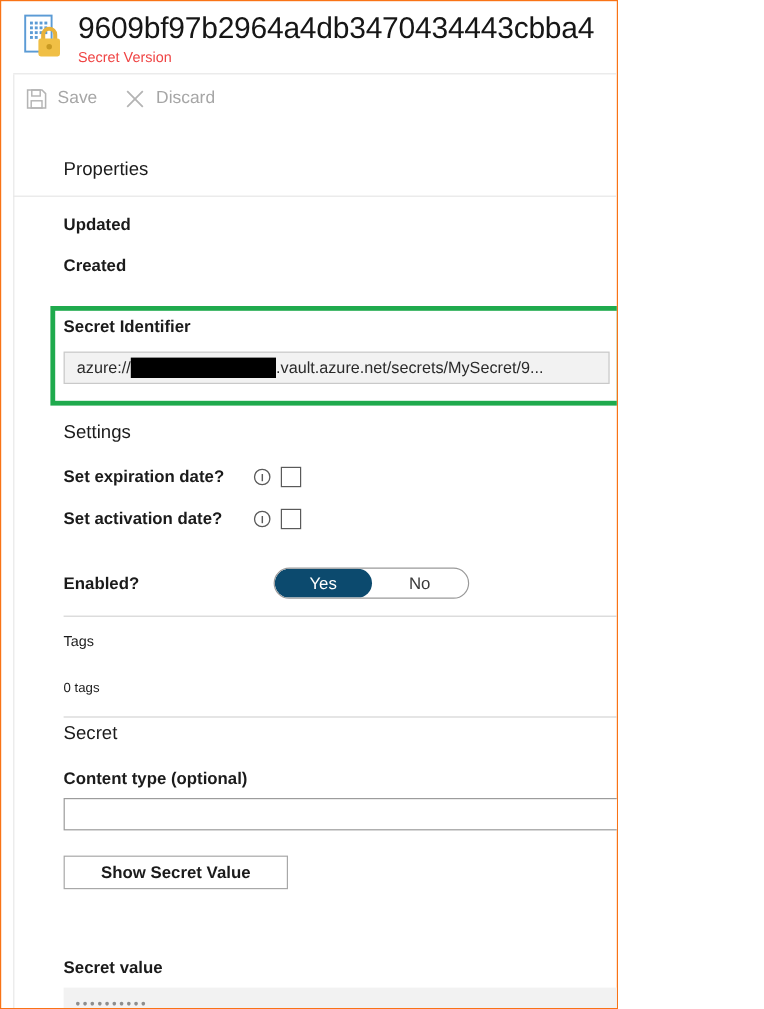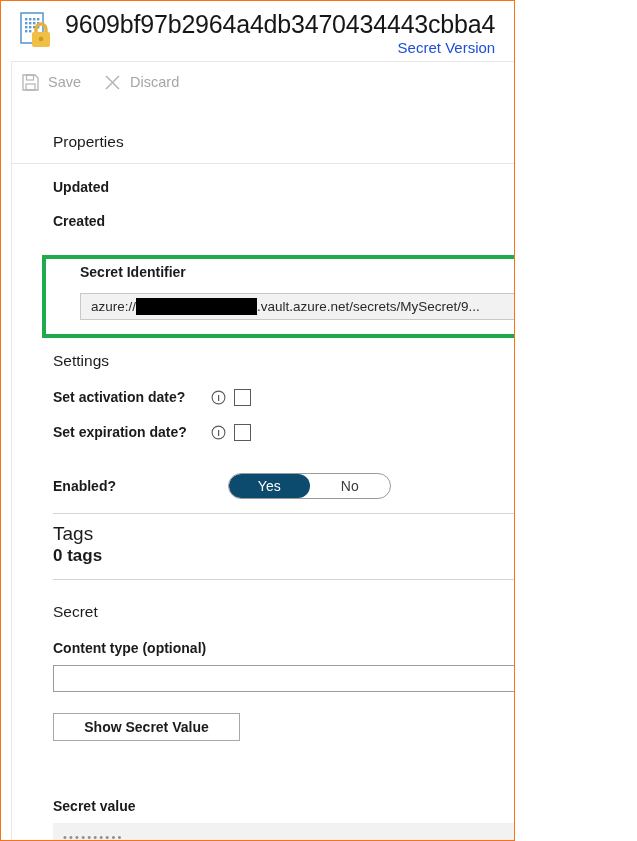--- a/index.html
+++ b/index.html
@@ -48,25 +48,24 @@
   }
   .page-title {
     font-size: 25px;
     font-weight: 400;
     line-height: 30px;
     color: #161616;
     letter-spacing: -0.2px;
     white-space: nowrap;
   }
   .page-subtitle {
-    font-size: 15px;
-    color: #1d4ed8;
+    font-size: 12px;
+    color: #ef4444;
     line-height: 16px;
     margin-top: 1px;
-    text-align: right;
   }
 
   .header-rule {
     position: absolute;
     left: 10px;
     right: 0;
     top: 60px;
     height: 1px;
     background: #e6e6e6;
   }
@@ -147,21 +146,20 @@
     box-sizing: border-box;
     background: transparent;
     pointer-events: none;
   }
 
   .secret-id-block {
     position: absolute;
     left: 52px;
     top: 262px;
     width: 455px;
-    margin-left: 27px;
   }
   .readonly-input {
     margin-top: 12px;
     height: 27px;
     box-sizing: border-box;
     background: #f2f2f2;
     border: 1px solid #c9c9c9;
     display: flex;
     align-items: center;
     padding: 0 10px;
@@ -302,30 +300,29 @@
     width: 495px;
     border-top: 1px solid #d4d4d4;
     border-bottom: 1px solid #d4d4d4;
     padding: 10px 0 11px 0;
     box-sizing: border-box;
     display: flex;
     align-items: center;
   }
   .tags-texts { flex: 1; }
   .tags-title {
-    font-size: 19px;
+    font-size: 12px;
     color: #1b1b1b;
     line-height: 20px;
   }
   .tags-count {
-    font-size: 17px;
+    font-size: 11px;
     color: #1b1b1b;
     line-height: 24px;
-    margin-top: 0;
-    font-weight: bold;
+    margin-top: 18px;
   }
   .chevron {
     width: 14px;
     height: 22px;
     margin-right: 6px;
   }
 
   
   .secret-block {
     position: absolute;
@@ -481,32 +478,32 @@
   <span class="cursor">
     <svg width="26" height="32" viewBox="0 0 26 32">
       <path d="M7 2 c1.6 0 2.6 1.1 2.6 2.5 v8.2 c0.4-1.1 1.2-1.7 2.2-1.7 c1 0 1.8 0.6 2 1.6 c0.4-0.9 1.2-1.4 2.1-1.4 c1 0 1.8 0.6 2 1.5 c0.4-0.7 1.1-1.1 1.9-1.1 c1.3 0 2.2 1 2.2 2.5 v5.6 c0 5.1-2.6 9.3-7.3 9.3 h-2.1 c-3.6 0-5.3-1.7-7.2-5.3 l-2.6-4.9 c-0.5-1-0.2-2.1 0.8-2.6 c0.9-0.5 1.9-0.2 2.5 0.7 l1.3 2 V4.5 C4.4 3.1 5.4 2 7 2 Z" fill="#ffffff" stroke="#1a1a1a" stroke-width="1.3"></path>
     </svg>
   </span>
 
   <div class="settings-block">
     <div class="section-head">Settings</div>
 
     <div class="settings-row">
-      <span class="field-label">Set activation date?</span>
+      <span class="field-label">Set expiration date?</span>
       <span class="info-icon">
         <svg width="15" height="15" viewBox="0 0 15 15">
           <circle cx="7.5" cy="7.5" r="6.4" fill="none" stroke="#5a5a5a" stroke-width="1.1"></circle>
           <rect x="7" y="5" width="1.2" height="6" fill="#5a5a5a"></rect>
         </svg>
       </span>
       <span class="checkbox"></span>
     </div>
 
     <div class="settings-row">
-      <span class="field-label">Set expiration date?</span>
+      <span class="field-label">Set activation date?</span>
       <span class="info-icon">
         <svg width="15" height="15" viewBox="0 0 15 15">
           <circle cx="7.5" cy="7.5" r="6.4" fill="none" stroke="#5a5a5a" stroke-width="1.1"></circle>
           <rect x="7" y="5" width="1.2" height="6" fill="#5a5a5a"></rect>
         </svg>
       </span>
       <span class="checkbox"></span>
     </div>
 
     <div class="enabled-row">

